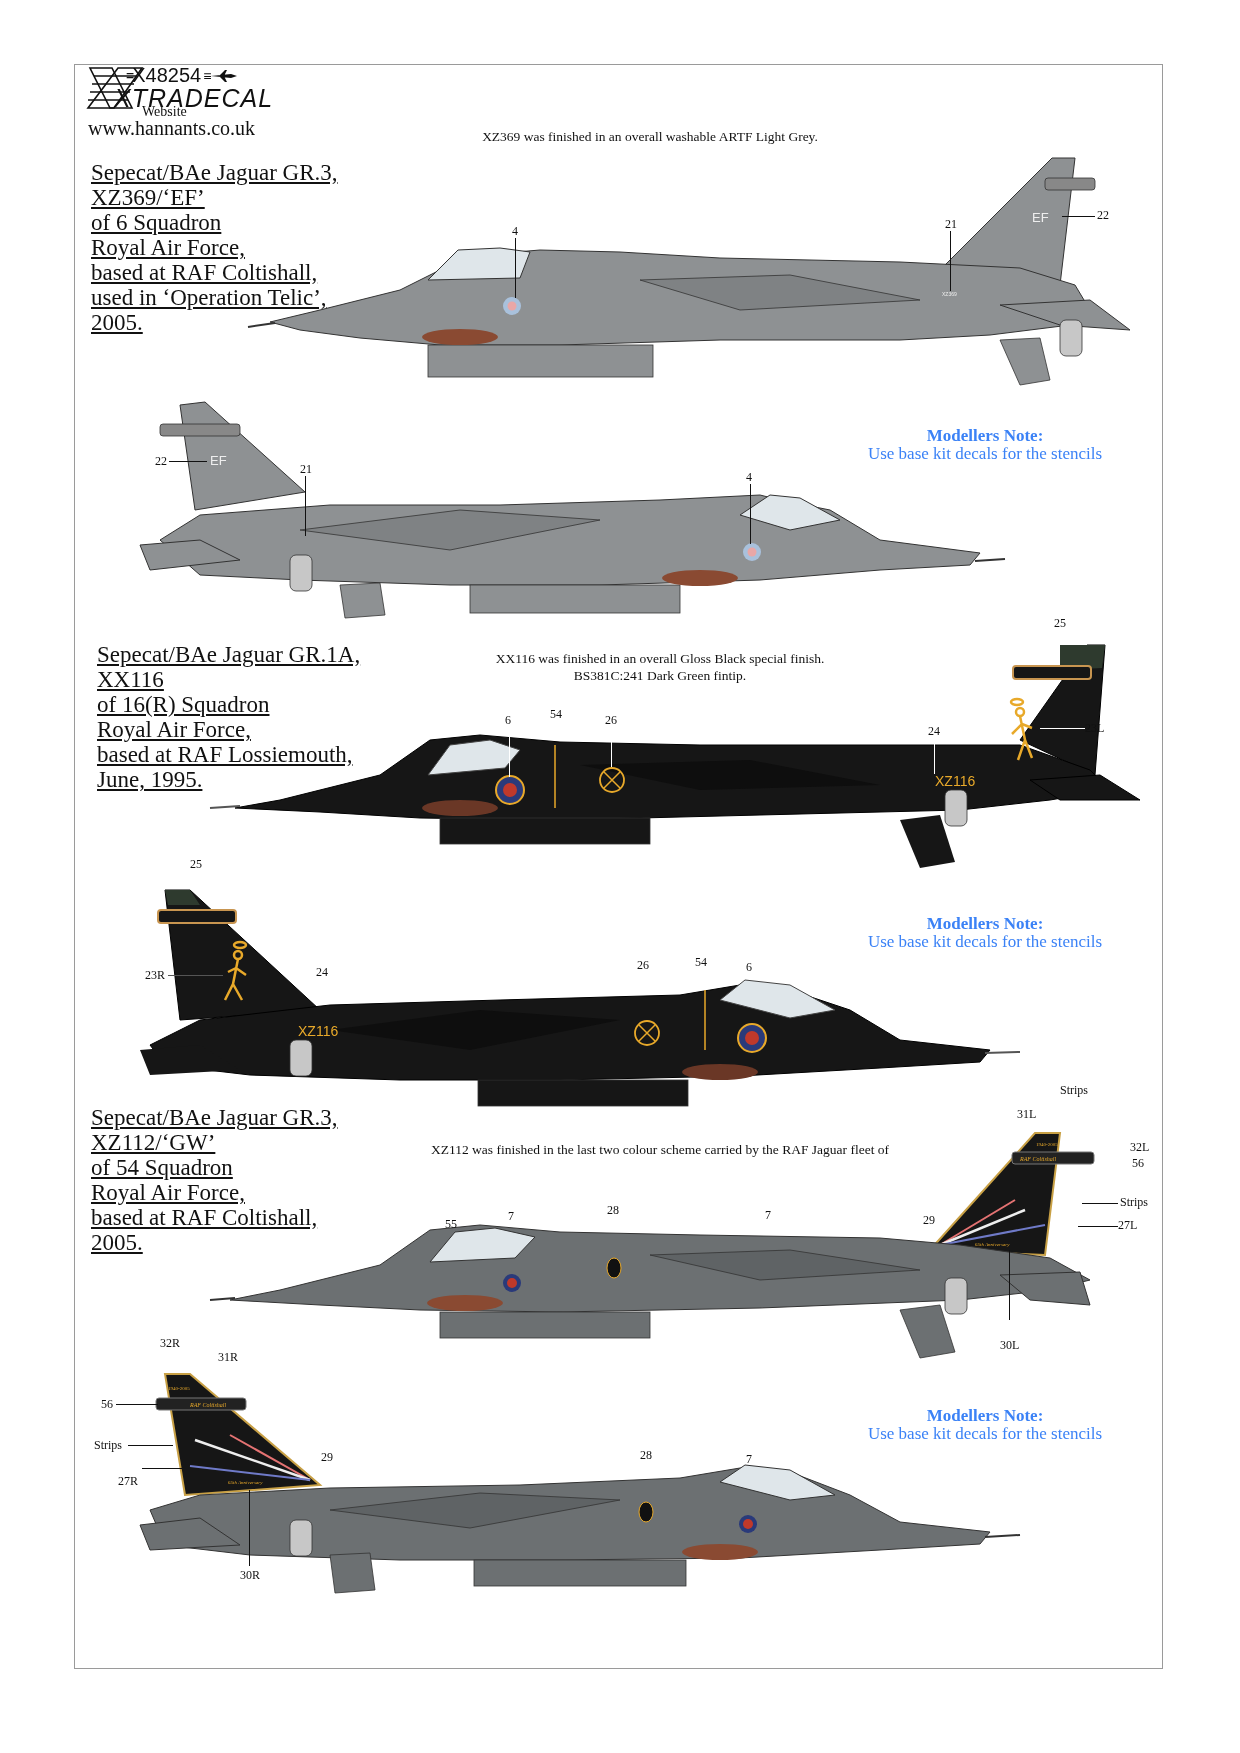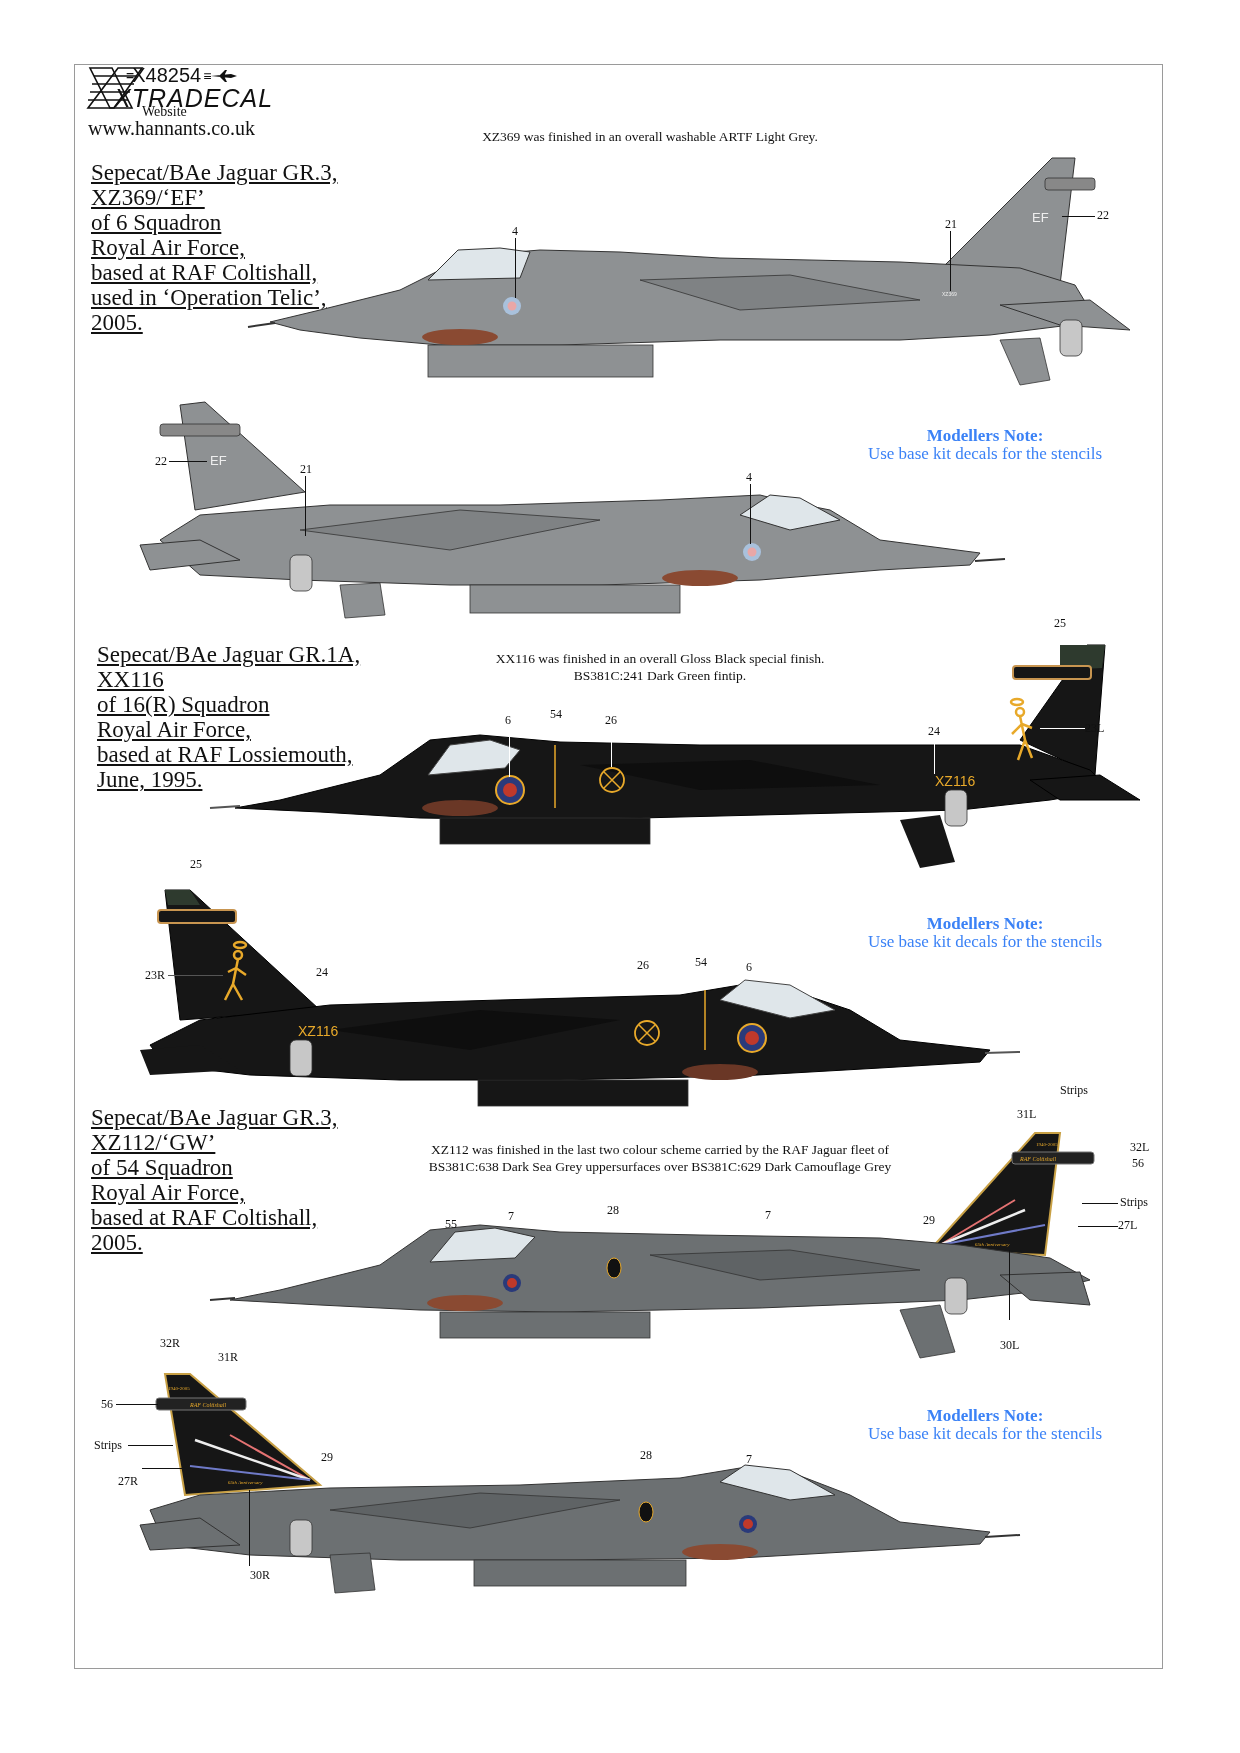--- a/index.html
+++ b/index.html
@@ -214,21 +214,20 @@
 </div>
 
 <div class="abs desc" style="left:91px;top:1105px;">Sepecat/BAe Jaguar GR.3,
 XZ112/‘GW’
 of 54 Squadron
 Royal Air Force,
 based at RAF Coltishall,
 2005.</div>
 <div class="abs finish" style="left:390px;top:1141px;width:540px;">
   <div>XZ112 was finished in the last two colour scheme carried by the RAF Jaguar fleet of</div>
-  <div>BS381C:638 Dark Sea Grey uppersurfaces over BS381C:629 Dark Camouflage Grey</div>
 </div>
 
 <svg width="1240" height="1753" style="left:0;top:0;pointer-events:none;">
   <g>
     <path d="M930 1250 L1035 1133 L1060 1133 L1045 1255 Z" fill="#161616" stroke="#c8a045" stroke-width="2"></path>
     <rect x="1012" y="1152" width="82" height="12" rx="3" fill="#222" stroke="#777" stroke-width="1"></rect>
     <text x="1020" y="1161" font-family="Liberation Serif,serif" font-style="italic" font-size="6" fill="#e8a92a">RAF Coltishall</text>
     <text x="1036" y="1146" font-family="Liberation Serif,serif" font-size="5" fill="#e8a92a">1940-2005</text>
     <line x1="940" y1="1245" x2="1015" y2="1200" stroke="#e57373" stroke-width="2"></line>
     <line x1="940" y1="1245" x2="1025" y2="1210" stroke="#eee" stroke-width="2.5"></line>
@@ -290,21 +289,21 @@
 </svg>
 <div class="abs callout" style="left:160px;top:1336px;">32R</div>
 <div class="abs callout" style="left:218px;top:1350px;">31R</div>
 <div class="abs callout" style="left:101px;top:1397px;">56</div>
 <div class="abs" style="left:116px;top:1404px;width:42px;height:1px;background:#111;"></div>
 <div class="abs callout" style="left:94px;top:1438px;">Strips</div>
 <div class="abs" style="left:128px;top:1445px;width:45px;height:1px;background:#111;"></div>
 <div class="abs callout" style="left:118px;top:1461px;margin-top:13px;">27R</div>
 <div class="abs" style="left:142px;top:1468px;width:40px;height:1px;background:#111;"></div>
 <div class="abs callout" style="left:321px;top:1450px;">29</div>
-<div class="abs callout" style="left:240px;top:1568px;margin-left:10px;">30R</div>
+<div class="abs callout" style="left:240px;top:1568px;">30R</div>
 <div class="abs" style="left:249px;top:1490px;width:1px;height:76px;background:#111;"></div>
 <div class="abs callout" style="left:640px;top:1448px;">28</div>
 <div class="abs callout" style="left:746px;top:1452px;">7</div>
 
 <div class="abs note" style="left:860px;top:1407px;width:250px;">
   <div><b>Modellers Note:</b></div>
   <div>Use base kit decals for the stencils</div>
 </div>
 
 </body></html>

